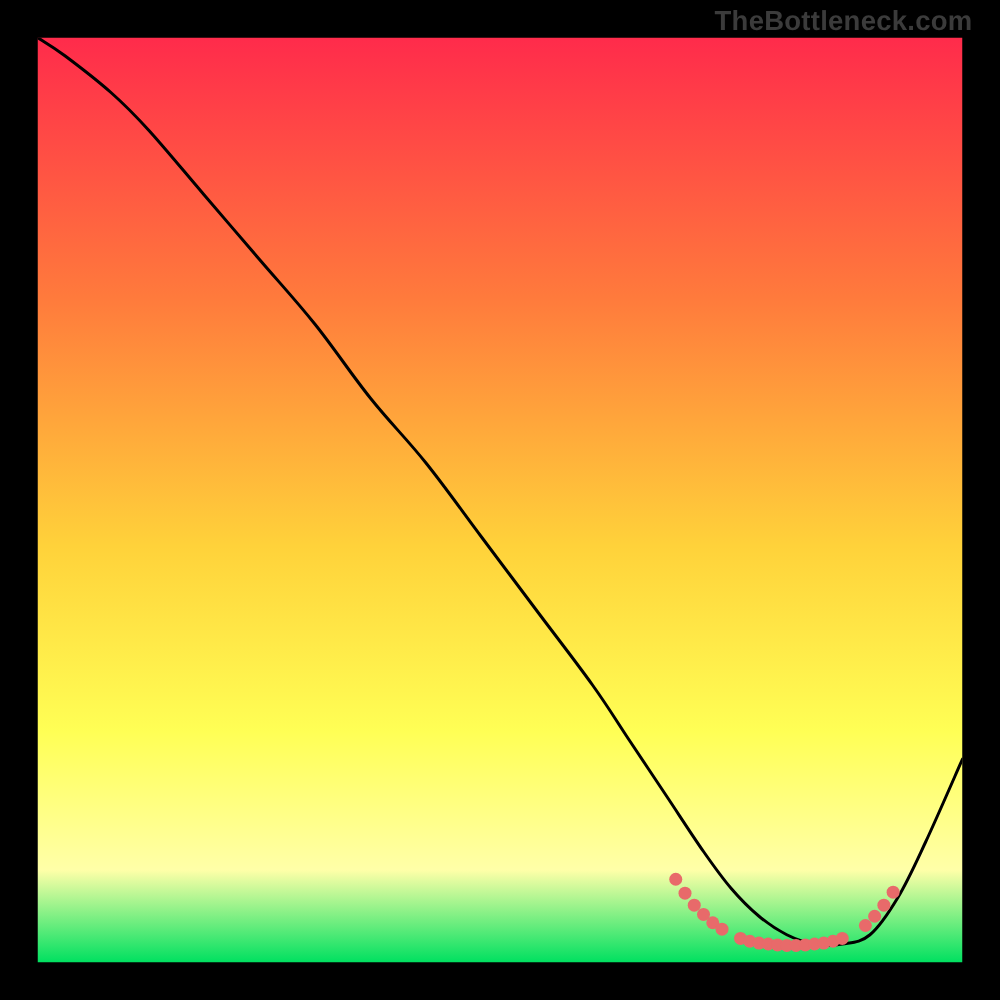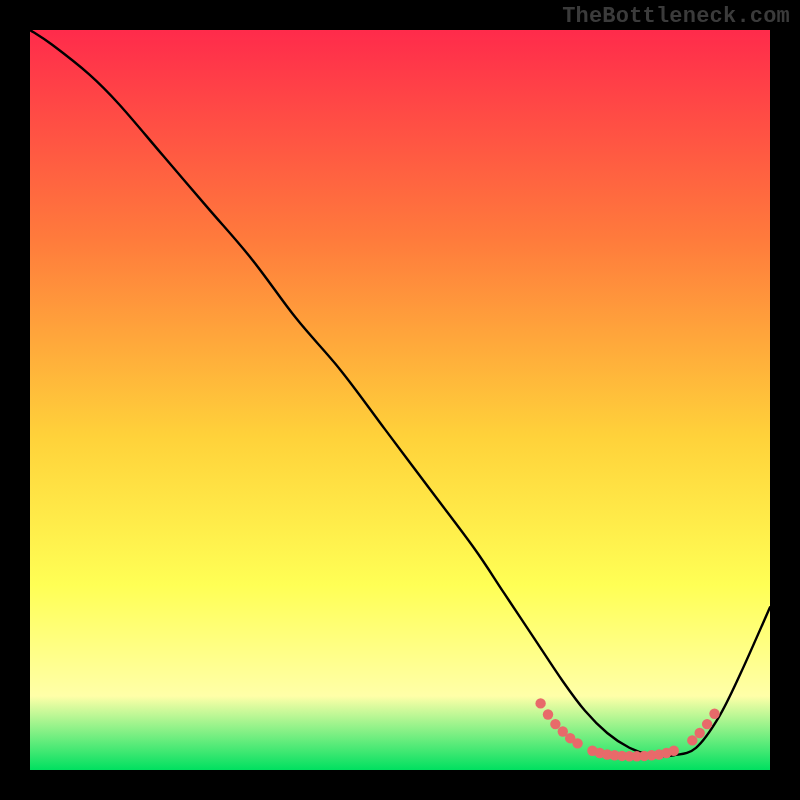--- a/index.html
+++ b/index.html
@@ -13,27 +13,26 @@
   }
   .frame {
     position: relative;
     width: 800px;
     height: 800px;
     background: #000;
   }
   .watermark {
     position: absolute;
     top: 4px;
-    right: 10px;
+    right: 22px;
     color: #3b3b3b;
     font-size: 22px;
     font-weight: 600;
     letter-spacing: 0.2px;
     user-select: none;
-    font-family: Liberation Mono, monospace;
   }
   .plot-wrapper {
     position: absolute;
     left: 30px;
     top: 30px;
     width: 740px;
     height: 740px;
   }
   svg { display: block; }
 </style>

